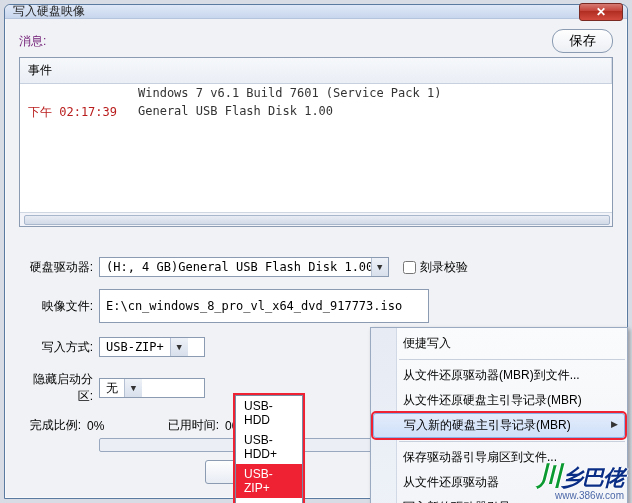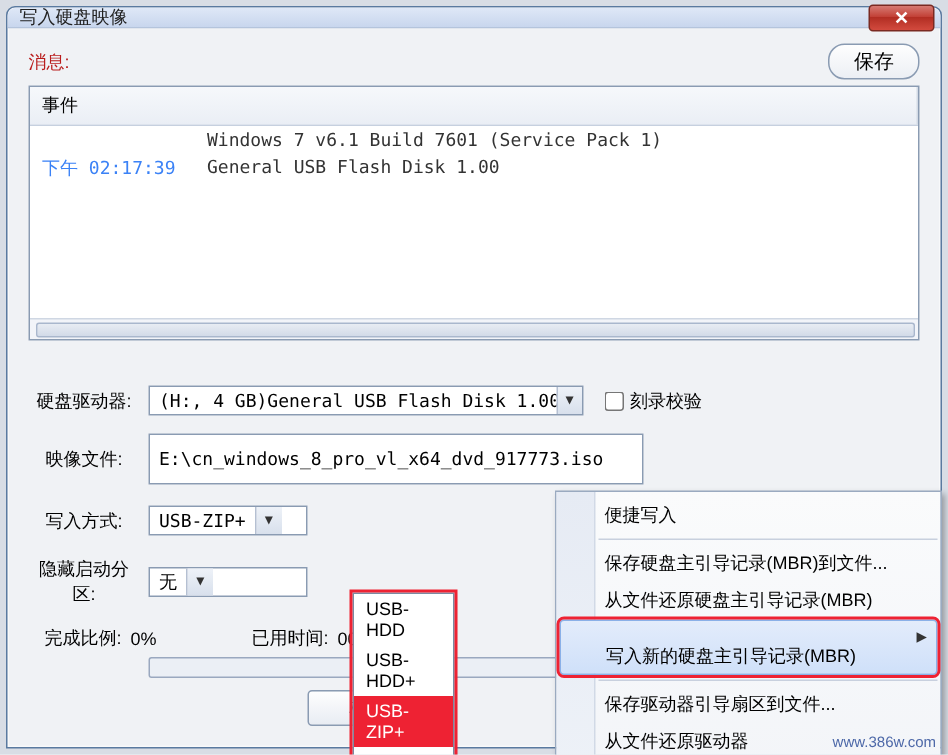--- a/index.html
+++ b/index.html
@@ -37,21 +37,21 @@
     background: linear-gradient(#d67a72,#c24036 45%,#b12d22 46%,#d24a3e);
     border: 1px solid #7a2a22;
     border-radius: 3px;
     color: #fff; font-weight: bold;
     display: flex; align-items: center; justify-content: center;
     font-size: 12px;
     cursor: pointer;
   }
   .client { padding: 10px 14px 8px; }
   .msgline { display: flex; align-items: center; margin-bottom: 4px; }
-  .msgline .lbl { color: #b91c1c; }
+  .msgline .lbl { color: #701a75; }
   .save-btn-top {
     margin-left: auto; padding: 2px 16px;
     border: 1px solid #8a9bb2;
     background: linear-gradient(#fefefe,#eceff4);
     border-radius: 11px; cursor: pointer;
   }
   .logbox {
     border: 1px solid #8a9bb2;
     background: #fff;
     height: 170px; display: flex; flex-direction: column;
@@ -60,33 +60,33 @@
   .loghead {
     display: flex; border-bottom: 1px solid #c6d0df;
     background: linear-gradient(#f6f8fb,#eaeef5);
     font-size: 12px;
   }
   .loghead div { padding: 4px 8px; border-right: 1px solid #d4dbe6; }
   .loghead .col-time { width: 110px; }
   .loghead .col-event { flex: 1; }
   .logrows { flex: 1; overflow: hidden; font-family: "SimSun","Consolas",monospace; }
   .logrow { display: flex; }
-  .logrow .c1 { width: 110px; padding: 2px 8px; color: #3b82f6; }
+  .logrow .c1 { width: 110px; padding: 2px 8px; color: #b91c1c; }
   .logrow .c2 { flex: 1; padding: 2px 8px; color: #333; }
   .logscroll {
     height: 14px; background: #f2f4f9; border-top: 1px solid #cfd7e3;
     display: flex; align-items: center; padding: 0 2px;
   }
   .logscroll .thumb {
     margin-left: 2px; height: 10px; width: 590px;
     background: linear-gradient(#e8ecf3,#d2dae8);
     border: 1px solid #a9b7cd; border-radius: 2px;
   }
   .formrow { display: flex; align-items: center; margin-bottom: 12px; }
-  .formrow .flabel { width: 80px; text-align: center; padding-right: 6px; }
+  .formrow .flabel { width: 80px; text-align: right; padding-right: 6px; }
   .combo {
     position: relative; display: inline-flex; align-items: center;
     border: 1px solid #8a9bb2; background: #fff; height: 20px;
     font-family: "SimSun",monospace; font-size: 12px;
   }
   .combo .combotext { padding: 0 6px; white-space: nowrap; overflow: hidden; }
   .combo .comboarrow {
     width: 18px; height: 100%; border-left: 1px solid #b5c0d2;
     background: linear-gradient(#eef2f8,#d8e0ec);
     display: flex; align-items: center; justify-content: center;
@@ -137,21 +137,21 @@
     border-right: 1px solid #d1d9e6;
   }
   .menu .items { position: relative; padding: 3px 0; }
   .menu .mitem, .menu .msep {
     position: relative; padding: 4px 8px 4px 32px; font-size: 12px;
     cursor: pointer; white-space: nowrap;
   }
   .menu .msep { padding:0; margin: 3px 2px 3px 28px; border-top: 1px solid #c8d0de; }
   .menu .mitem.hl {
     background: linear-gradient(#e3ecfb,#cfe0f9);
-    border: 1px solid #8ab0e8; border-radius: 3px; margin: 0 2px; padding: 15px 6px 3px 30px;
+    border: 1px solid #8ab0e8; border-radius: 3px; margin: 0 2px; padding: 3px 6px 3px 30px;
   }
   .menu .mitem.hl::after {
     content: "▶"; position: absolute; right: 6px; top: 5px; font-size: 9px; color: #333;
   }
   
   .watermark {
     position: absolute; right: 8px; bottom: 2px; z-index: 100;
     font-family: Arial, sans-serif; text-align: right;
   }
   .watermark .wm-top {
@@ -258,25 +258,28 @@
   <div>USB-HDD+</div>
   <div class="hl">USB-ZIP+</div>
   <div>HDD</div>
 </div>
 
 <div class="menu">
   <div class="strip"></div>
   <div class="items">
     <div class="mitem">便捷写入</div>
     <div class="msep"></div>
-    <div class="mitem">保存硬盘主引导记录(MBR)到文件...</div>
+    <div class="mitem">从文件还原驱动器(MBR)到文件...</div>
     <div class="mitem">从文件还原硬盘主引导记录(MBR)</div>
     <div class="mitem hl redframe">写入新的硬盘主引导记录(MBR)</div>
     <div class="msep"></div>
     <div class="mitem">保存驱动器引导扇区到文件...</div>
     <div class="mitem">从文件还原驱动器</div>
     <div class="mitem">写入新的驱动器引导</div>
   </div>
 </div>
 
 <div class="watermark">
+  <div class="wm-top">
+    <span class="accent">川</span><span>乡巴佬</span>
+  </div>
   <div class="wm-sub">www.386w.com</div>
 </div>
 
 </body></html>

